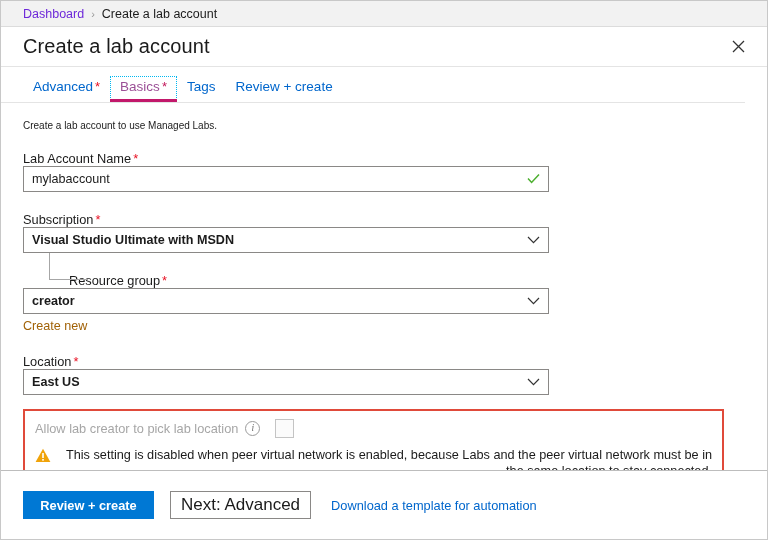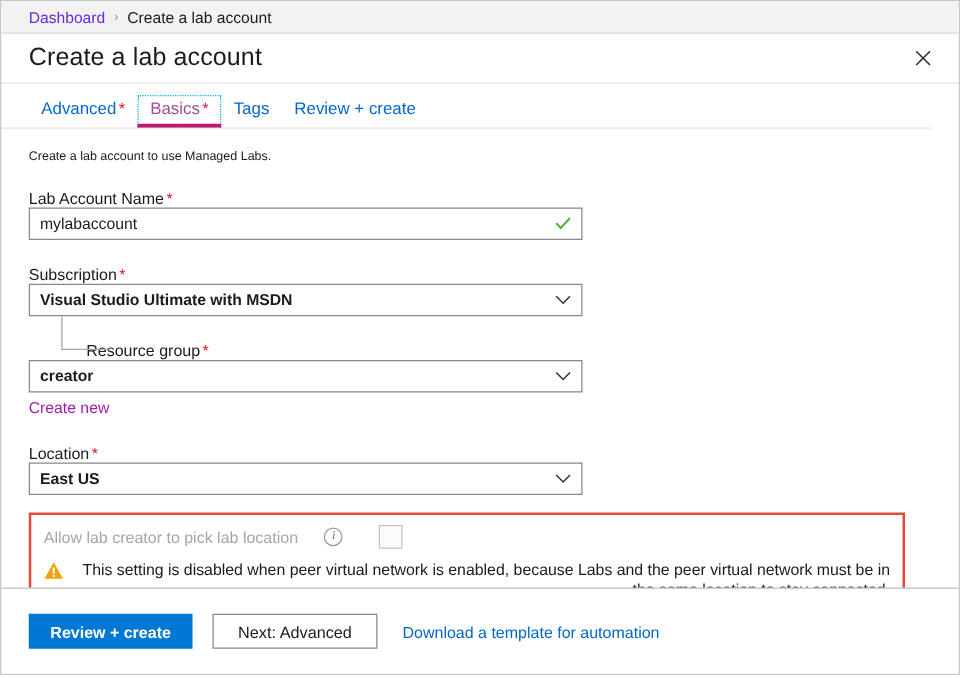--- a/index.html
+++ b/index.html
@@ -142,21 +142,21 @@
     padding-top: 4px;
     box-sizing: border-box;
     flex-shrink: 0;
   }
   .label .req { color: #e81123; margin-left: 2px; }
   .label.indented {
     padding-left: 46px;
   }
 
   .field {
-    width: 443px;
+    width: 526px;
     position: relative;
   }
   .input-box {
     height: 26px;
     border: 1px solid #8a8886;
     background: #ffffff;
     display: flex;
     align-items: center;
     padding: 0 8px;
     box-sizing: border-box;
@@ -165,21 +165,21 @@
     justify-content: space-between;
     cursor: text;
   }
   .input-box.select { cursor: pointer; font-weight: bold; }
   .input-val { overflow: hidden; white-space: nowrap; }
   .chk-ok { color: #4caf2f; font-size: 13px; line-height: 1; }
   .chevron { color: #333; display: flex; align-items: center; }
 
   .sub-link {
     display: inline-block;
-    color: #a21caf;
+    color: #a16207;
     font-size: 12.6px;
     margin-top: 5px;
     cursor: pointer;
   }
 
   
   .tree-connector {
     position: absolute;
     left: 26px;
     top: -16px;
@@ -195,21 +195,21 @@
     left: 0px;
     right: 21px;
     top: 0;
     border: 2px solid #e04a3a;
     padding: 8px 10px 10px 10px;
     box-sizing: border-box;
   }
   .disabled-row {
     display: flex;
     align-items: center;
-    gap: 21px;
+    gap: 7px;
   }
   .disabled-label {
     font-size: 12.8px;
     color: #a6a6a6;
   }
   .info-icon {
     width: 13px;
     height: 13px;
     border: 1px solid #9b9b9b;
     border-radius: 50%;
@@ -266,21 +266,21 @@
     font-family: "Liberation Sans", sans-serif;
     cursor: pointer;
     padding: 0 10px;
   }
   .btn-secondary {
     background: #ffffff;
     color: #1b1b1b;
     border: 1px solid #8a8886;
     height: 28px;
     min-width: 132px;
-    font-size: 13px;
+    font-size: 17px;
     font-family: "Liberation Sans", sans-serif;
     cursor: pointer;
     padding: 0 10px;
   }
   .footer-link {
     color: #0066cc;
     font-size: 12.8px;
     cursor: pointer;
     margin-left: 4px;
   }

